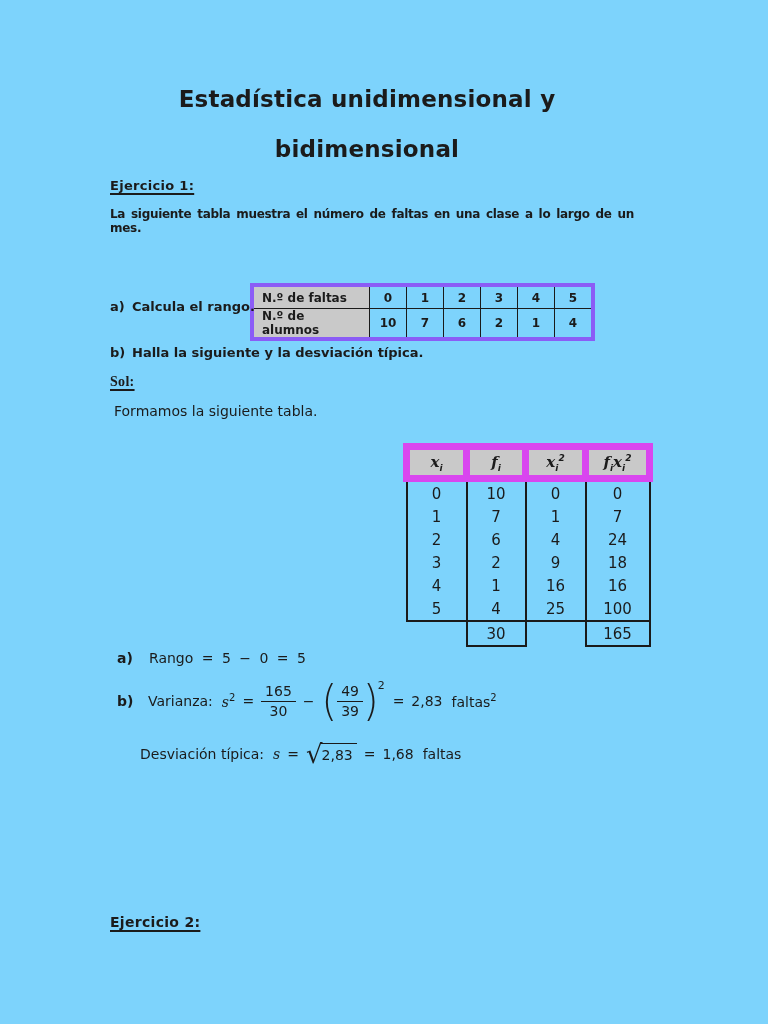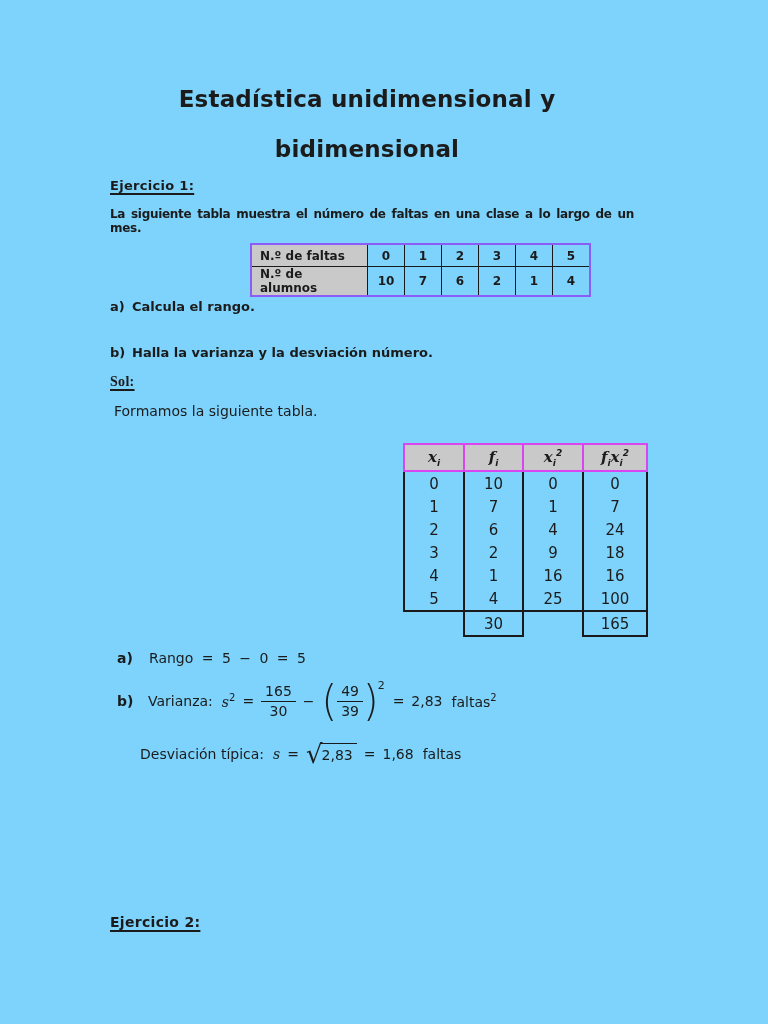--- a/index.html
+++ b/index.html
@@ -16,30 +16,30 @@
   #h-ej2{top:914px;left:110px;font-size:14px;}
 
   .intro{position:absolute;top:207px;left:110px;width:524px;font-size:12px;font-weight:600;
          letter-spacing:-.3px;text-align:justify;text-align-last:justify;}
 
   table{border-collapse:collapse;}
   .t1{position:absolute;top:243px;left:250px;font-size:12px;font-weight:bold;}
   .t1 td{border:1.5px solid #1a1a1a;height:21px;text-align:center;padding:0;}
   .t1 .lbl{background:#c9c9c9;text-align:left;padding:0 8px;width:99px;}
   .t1 .num{width:36px;}
-  .t1{border:2px solid #8b5cf6;}
+  .t1{border:4px solid #8b5cf6;margin-top:40px;}
 
   .item{position:absolute;font-size:13px;font-weight:600;}
   #itemA{top:299px;left:110px;} #itemB{top:345px;left:110px;}
   .ilabel{display:inline-block;width:22px;font-weight:bold;}
 
   .formamos{position:absolute;top:403px;left:114px;font-size:14px;}
 
   .t2{position:absolute;top:443px;left:403px;font-size:15px;text-align:center;}
-  .t2 th{background:#c9c9c9;border:2px solid #d946ef;height:25px;
+  .t2 th{background:#c9c9c9;border:7px solid #d946ef;height:25px;
          font-style:italic;font-weight:bold;font-size:15px;padding:0;}
   .t2 td{height:23px;padding:0;}
   .t2 td.b{border-left:2px solid #1a1a1a;border-right:2px solid #1a1a1a;}
   .t2 tr.last td{border-bottom:2px solid #1a1a1a;}
   .t2 td.tot{height:23px;}
   .t2 td.box{border-left:2px solid #1a1a1a;border-right:2px solid #1a1a1a;border-bottom:2px solid #1a1a1a;}
   .t2 sub, .th-sub{font-size:9px;font-style:italic;}
   .t2 sup{font-size:9px;}
   .c1{width:60px;} .c2{width:59px;} .c3{width:60px;} .c4{width:64px;}
 
@@ -95,21 +95,21 @@
       <td class="num">1</td>
       <td class="num">4</td>
     </tr>
   </tbody>
     </table>
 
   <div class="item" id="itemA">
     <span class="ilabel">a)</span><span>Calcula el rango.</span>
   </div>
   <div class="item" id="itemB">
-    <span class="ilabel">b)</span><span>Halla la varianza y la desviación número.</span>
+    <span class="ilabel">b)</span><span>Halla la siguiente y la desviación típica.</span>
   </div>
 
   <div class="h-ex" id="h-sol">Sol:</div>
 
   <div class="formamos">Formamos la siguiente tabla.</div>
 
   <table class="t2">
     <colgroup>
         <col class="c1">
         <col class="c2">

